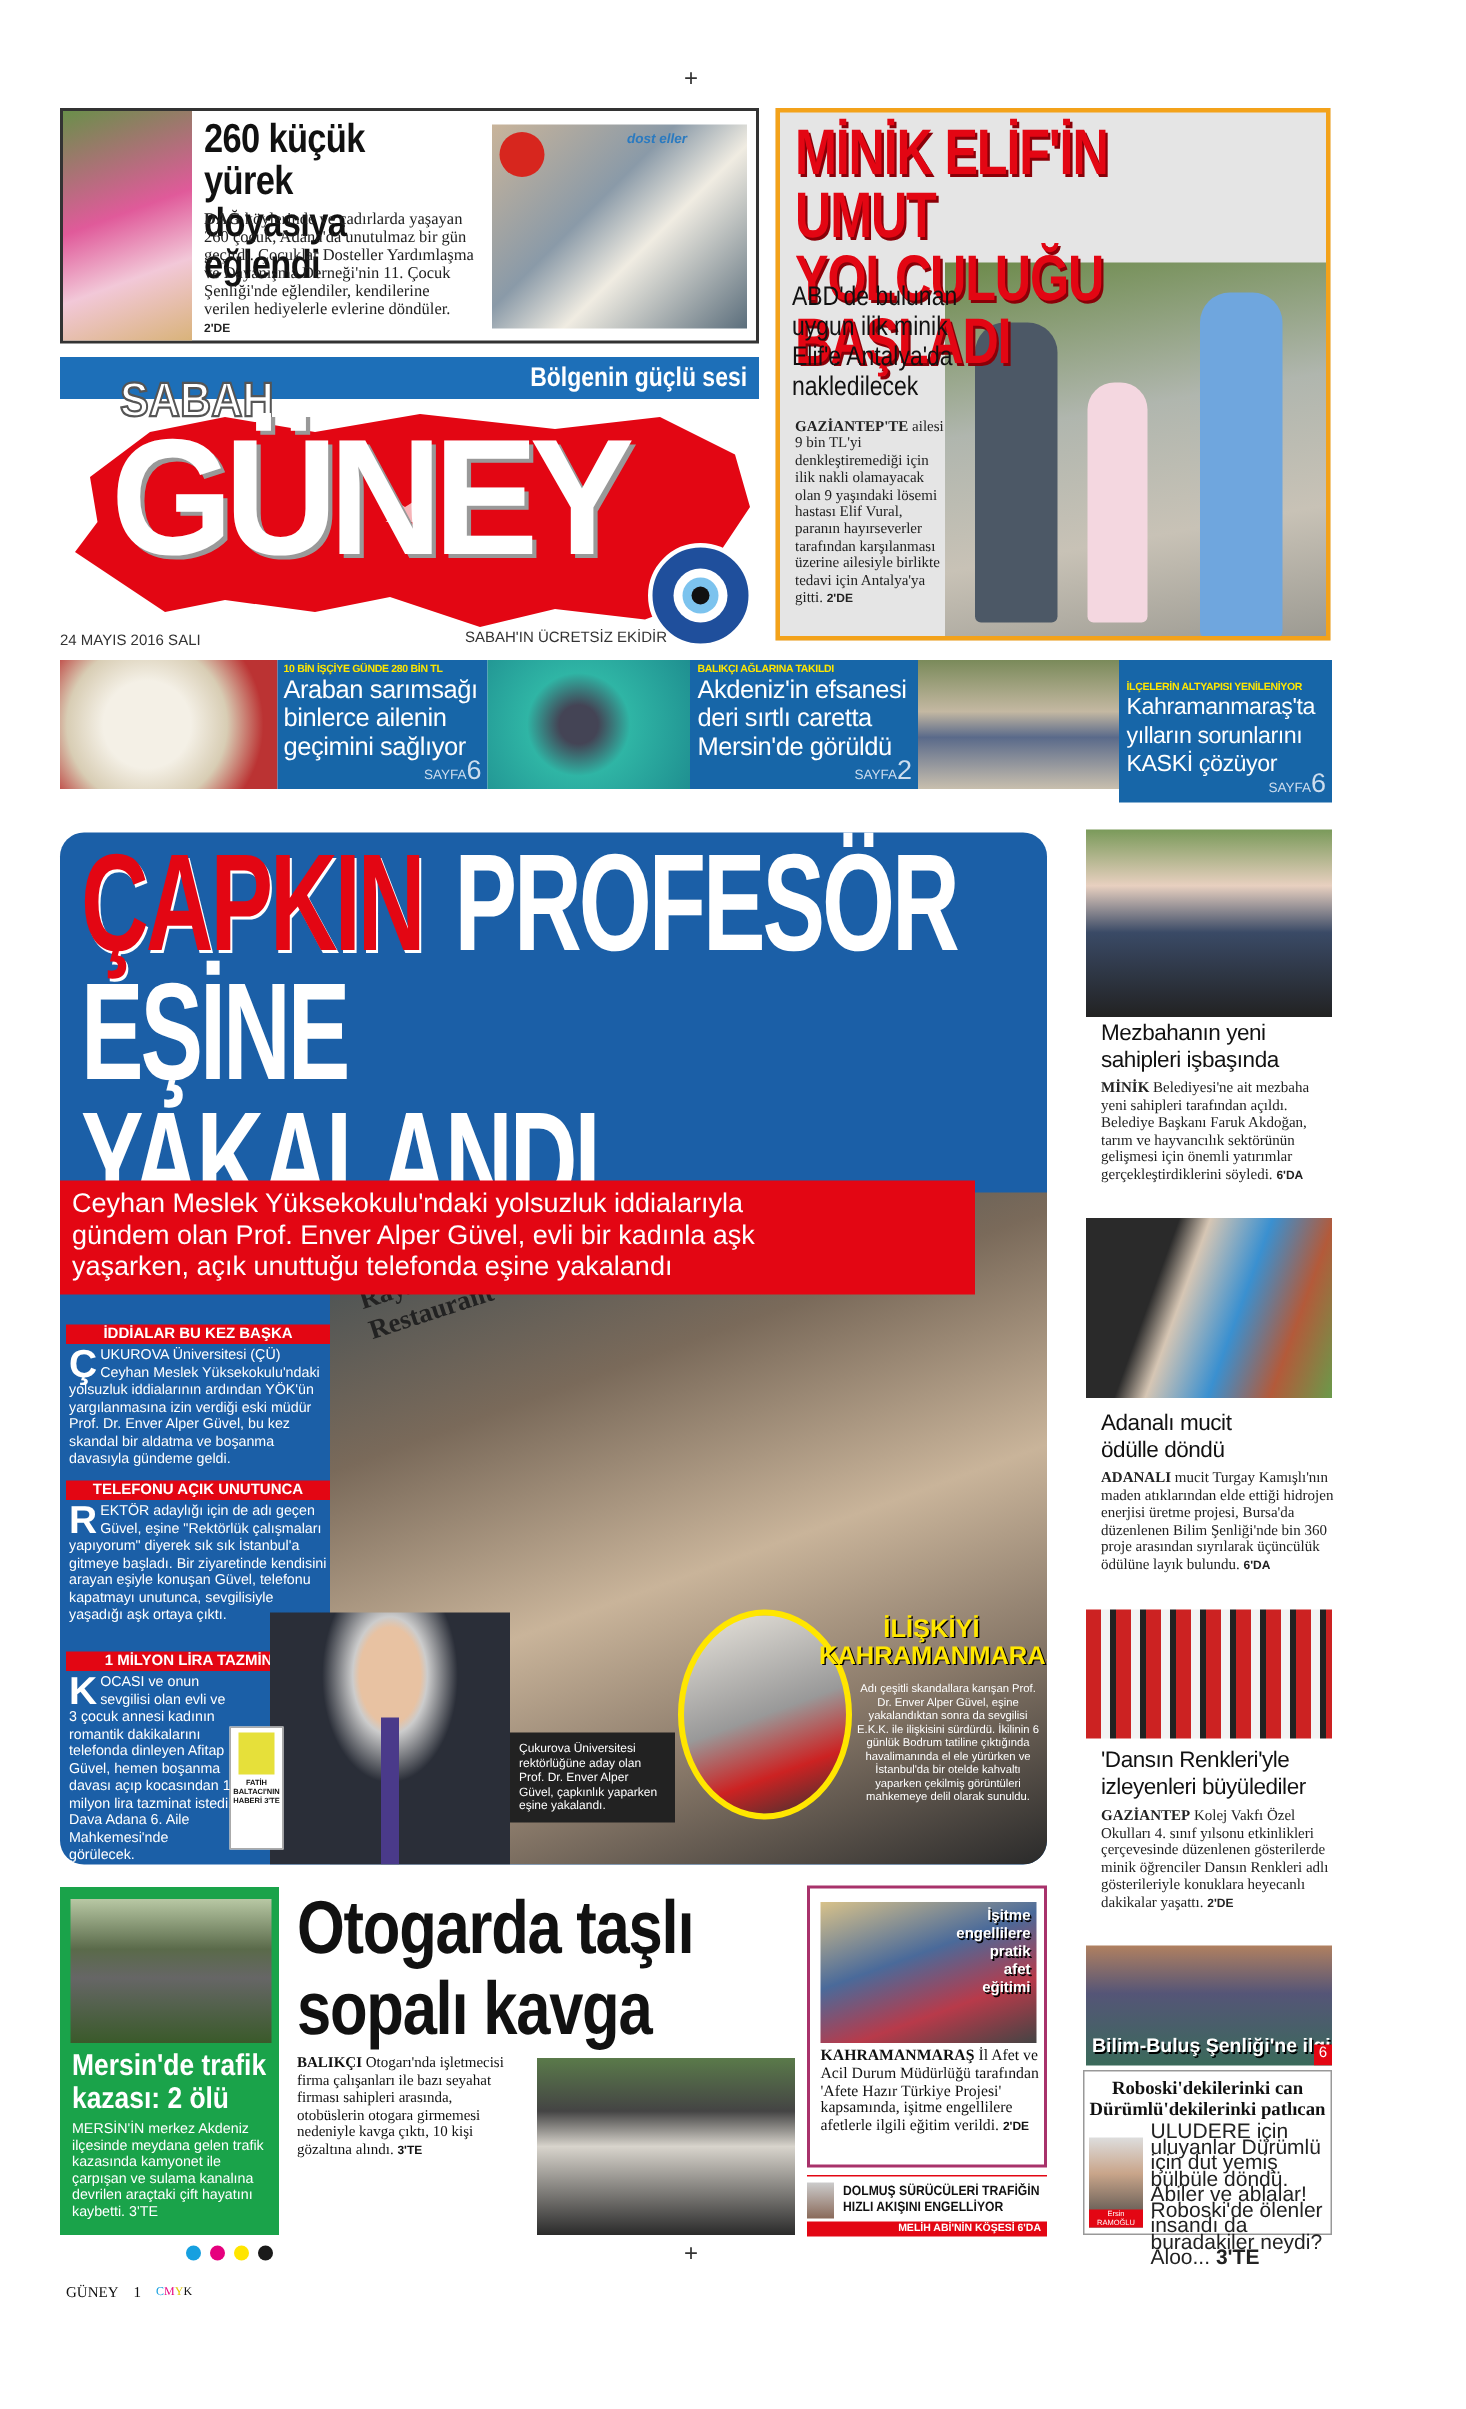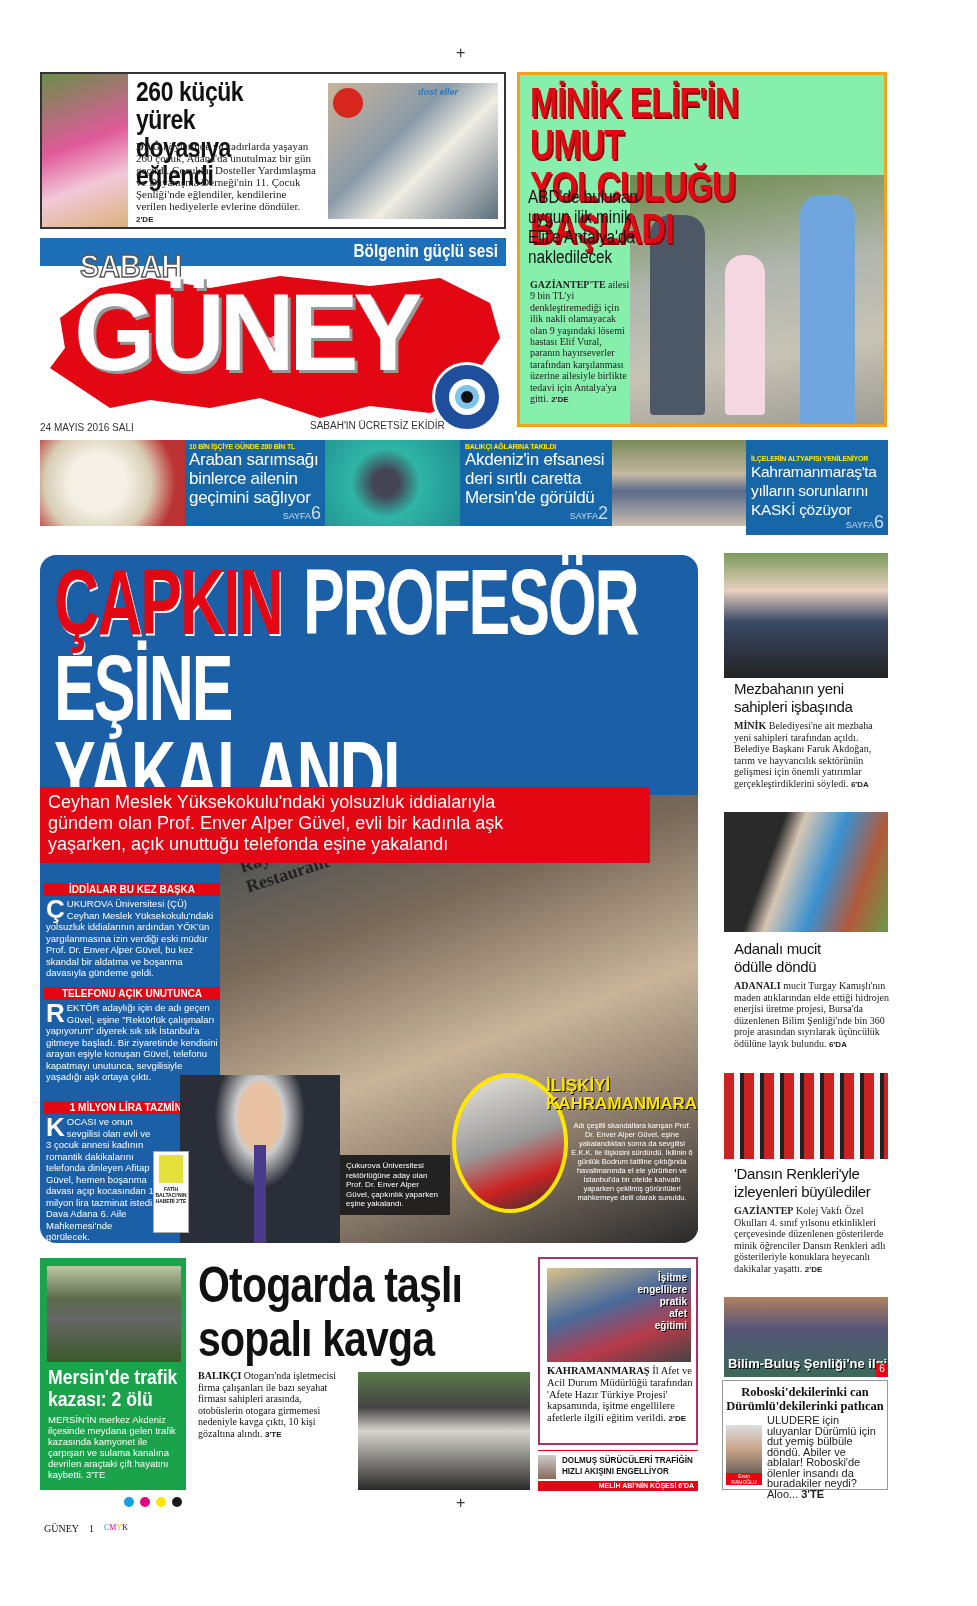--- a/index.html
+++ b/index.html
@@ -8,21 +8,21 @@
 .serif{font-family:"Liberation Serif","DejaVu Serif",serif}
 .photo{position:absolute;overflow:hidden}
 .crop{font-size:16px;color:#333}
 
 .box1{left:40px;top:72px;width:466px;height:157px;border:2px solid #333}
 .h1a{font-weight:900;font-size:27px;line-height:28px;letter-spacing:-0.5px;transform:scaleX(0.85);transform-origin:left}
 .bodytxt{font-size:11px;line-height:12px;color:#222}
 .bodytxt b{font-weight:700}
 .ref{font-size:8px;font-weight:700;font-family:"Liberation Sans",sans-serif}
 
-.box2{left:517px;top:72px;width:370px;height:355px;border:3px solid #f3a21a;overflow:hidden;background:#86efac}
+.box2{left:517px;top:72px;width:370px;height:355px;border:3px solid #f3a21a;overflow:hidden;background:#e5e5e5}
 .elifh{font-weight:900;color:#e30613;font-size:43px;line-height:42px;transform:scaleX(0.78);transform-origin:left;letter-spacing:-1px;text-shadow:2px 2px 0 #8a0008}
 .orangeC{border-radius:50%;background:#f7a21b;color:#fff;font-weight:900;text-align:center}
 
 .bluebar{background:#1d6fb8}
 .masthead-g{font-weight:900;color:#fff;font-size:110px;line-height:100px;letter-spacing:-6px;text-shadow:3px 3px 0 #999}
 
 .strip-blue{background:#1766a8;color:#fff}
 .strip-kicker{font-size:7px;font-weight:900;color:#ffe600;letter-spacing:-0.2px}
 .strip-title{font-size:17px;font-weight:400;line-height:19px;letter-spacing:-0.3px}
 .sayfa{font-size:9px;color:#cde}
@@ -168,21 +168,21 @@
     <div class="abs" style="left:74px;top:70px;width:12px;height:98px;background:#4a3a8a"></div>
   </div>
   <div class="abs" style="left:113px;top:596px;width:36px;height:82px;background:#fff;border:1px solid #aaa;text-align:center;font-size:5px;line-height:6px;font-weight:700">
     <div style="margin:3px auto;width:24px;height:28px;background:#e6e03a"></div>
     <div>FATİH BALTACI'NIN</div>
       <div>HABERİ 3'TE</div>
   </div>
   <div class="abs" style="left:300px;top:600px;width:110px;background:#222;color:#fff;font-size:8px;line-height:9.5px;padding:6px">Çukurova Üniversitesi rektörlüğüne aday olan Prof. Dr. Enver Alper Güvel, çapkınlık yaparken eşine yakalandı.</div>
 
   <div class="abs" style="left:412px;top:518px;width:116px;height:140px;border-radius:50%;border:4px solid #ffe600;background:linear-gradient(160deg,#e8e4dc,#999 50%,#c22 75%,#333)"></div>
-  <div class="abs" style="left:506px;top:522px;width:150px;text-align:left;font-weight:900;color:#ffe600;font-size:17px;line-height:18px;text-shadow:1px 1px 0 #000">
+  <div class="abs" style="left:506px;top:522px;width:150px;text-align:center;font-weight:900;color:#ffe600;font-size:17px;line-height:18px;text-shadow:1px 1px 0 #000">
     <div>İLİŞKİYİ</div>
       <div>KAHRAMANMARAŞ</div>
   </div>
   <div class="abs" style="left:530px;top:566px;width:124px;color:#fff;font-size:7.5px;line-height:9px;text-align:center">Adı çeşitli skandallara karışan Prof. Dr. Enver Alper Güvel, eşine yakalandıktan sonra da sevgilisi E.K.K. ile ilişkisini sürdürdü. İkilinin 6 günlük Bodrum tatiline çıktığında havalimanında el ele yürürken ve İstanbul'da bir otelde kahvaltı yaparken çekilmiş görüntüleri mahkemeye delil olarak sunuldu.</div>
 </div>
 
 <div class="abs" style="left:724px;top:553px;width:164px;height:125px;background:linear-gradient(180deg,#7a9a5a,#e8d0c0 30%,#3a4a66 55%,#222);overflow:hidden"></div>
 <div class="abs" style="left:734px;top:680px;width:156px">
   <div class="rhead">
       <div>Mezbahanın yeni</div>
@@ -211,21 +211,21 @@
   <div class="abs" style="right:0;bottom:0;width:12px;height:14px;background:#e30613;color:#fff;font-size:10px;text-align:center">6</div>
 </div>
 <div class="abs" style="left:722px;top:1380px;width:166px;height:110px;border:1px solid #999">
   <div class="serif" style="text-align:center;font-weight:700;font-size:12.5px;line-height:14px;margin-top:4px">
       <div>Roboski'dekilerinki can</div>
       <div>Dürümlü'dekilerinki patlıcan</div>
     </div>
   <div class="abs" style="left:3px;top:44px;width:36px;height:60px;background:linear-gradient(180deg,#ddd,#c9a58a 40%,#444)">
     <div class="abs" style="left:0;bottom:0;width:36px;background:#e30613;color:#fff;font-size:5px;text-align:center">Ersin RAMOĞLU</div>
   </div>
-  <div class="abs" style="left:44px;top:34px;width:118px;font-size:11px;line-height:10.5px;color:#222"><span>ULUDERE için uluyanlar Dürümlü için dut yemiş bülbüle döndü. Abiler ve ablalar! Roboski'de ölenler insandı da buradakiler neydi? Aloo...</span> <b>3'TE</b></div>
+  <div class="abs" style="left:44px;top:34px;width:118px;font-size:14px;line-height:10.5px;color:#222"><span>ULUDERE için uluyanlar Dürümlü için dut yemiş bülbüle döndü. Abiler ve ablalar! Roboski'de ölenler insandı da buradakiler neydi? Aloo...</span> <b>3'TE</b></div>
 </div>
 
 <div class="abs green" style="left:40px;top:1258px;width:146px;height:232px">
   <div class="photo" style="left:7px;top:8px;width:134px;height:96px;background:linear-gradient(180deg,#b8c8a4,#5a6a4a 35%,#666 55%,#3a5a2a)"></div>
   <div class="abs" style="left:8px;top:108px;font-weight:700;font-size:20px;line-height:22px;transform:scaleX(0.88);transform-origin:left;width:150px">
       <div>Mersin'de trafik</div>
       <div>kazası: 2 ölü</div>
     </div>
   <div class="abs" style="left:8px;top:156px;width:134px;font-size:9.5px;line-height:11px">MERSİN'İN merkez Akdeniz ilçesinde meydana gelen trafik kazasında kamyonet ile çarpışan ve sulama kanalına devrilen araçtaki çift hayatını kaybetti. 3'TE</div>
 </div>

